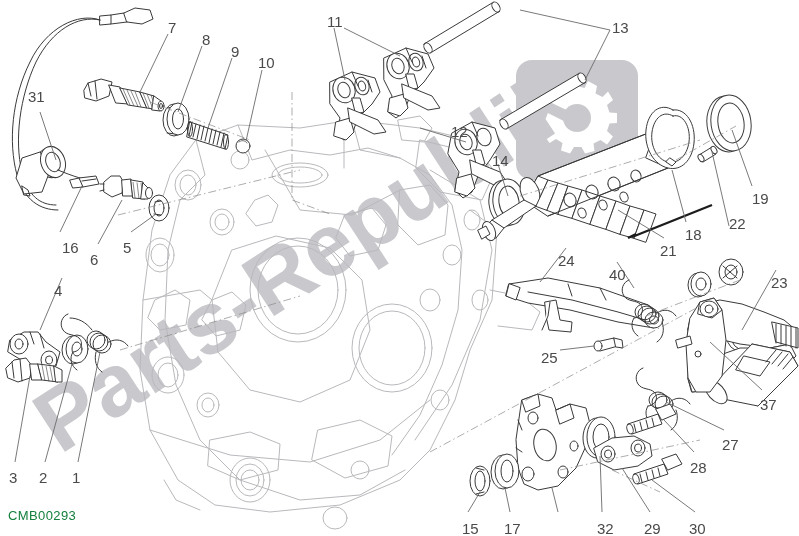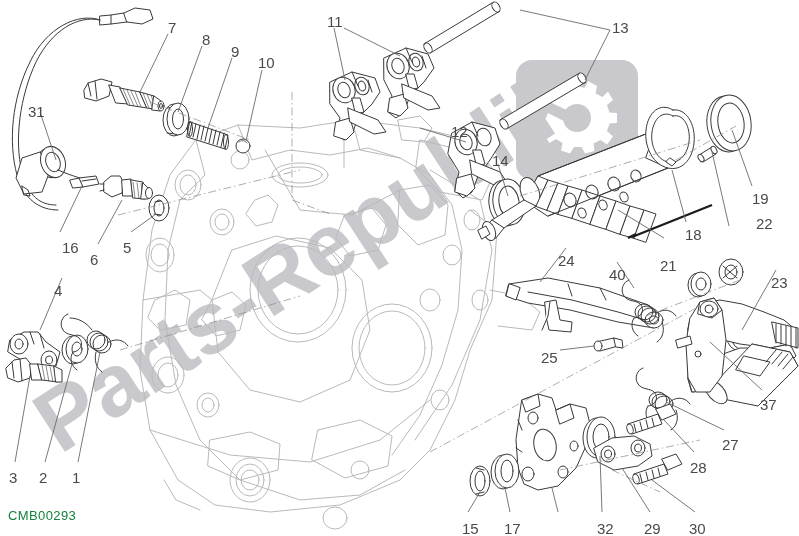--- a/index.html
+++ b/index.html
@@ -558,27 +558,27 @@
     </g>
   </svg>
 
   <div id="callout-layer">
       <div class="callout" style="left: 168px; top: 20px;">7</div>
       <div class="callout" style="left: 202px; top: 32px;">8</div>
       <div class="callout" style="left: 231px; top: 44px;">9</div>
       <div class="callout" style="left: 258px; top: 55px;">10</div>
       <div class="callout" style="left: 327px; top: 14px;">11</div>
       <div class="callout" style="left: 612px; top: 20px;">13</div>
-      <div class="callout" style="left: 28px; top: 104px;">31</div>
+      <div class="callout" style="left: 28px; top: 89px;">31</div>
       <div class="callout" style="left: 405px; top: 124px; margin-left: 46px;">12</div>
       <div class="callout" style="left: 492px; top: 153px;">14</div>
       <div class="callout" style="left: 752px; top: 191px;">19</div>
-      <div class="callout" style="left: 756px; top: 216px;">22</div>
+      <div class="callout" style="left: 729px; top: 216px;">22</div>
       <div class="callout" style="left: 685px; top: 227px;">18</div>
-      <div class="callout" style="left: 660px; top: 258px;">21</div>
+      <div class="callout" style="left: 660px; top: 243px;">21</div>
       <div class="callout" style="left: 62px; top: 240px;">16</div>
       <div class="callout" style="left: 90px; top: 252px;">6</div>
       <div class="callout" style="left: 123px; top: 240px;">5</div>
       <div class="callout" style="left: 558px; top: 253px;">24</div>
       <div class="callout" style="left: 609px; top: 267px;">40</div>
       <div class="callout" style="left: 771px; top: 275px;">23</div>
       <div class="callout" style="left: 54px; top: 283px;">4</div>
       <div class="callout" style="left: 541px; top: 350px;">25</div>
       <div class="callout" style="left: 760px; top: 397px;">37</div>
       <div class="callout" style="left: 722px; top: 437px;">27</div>

